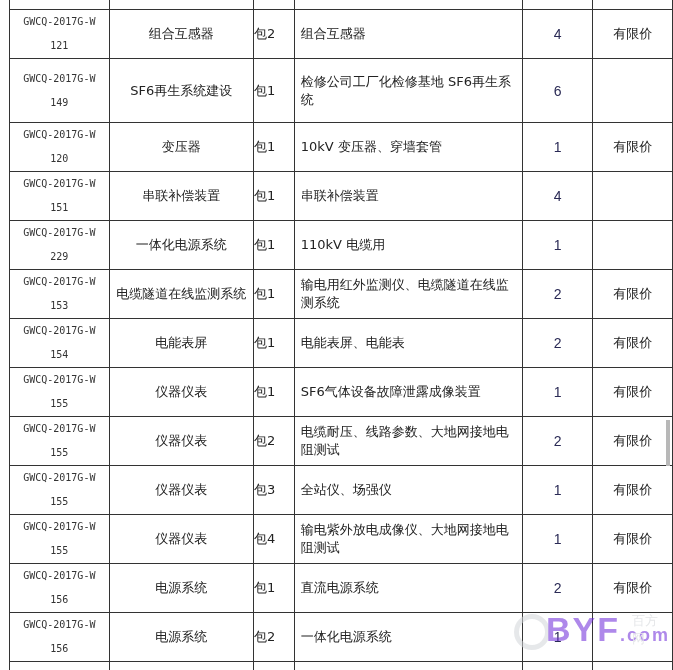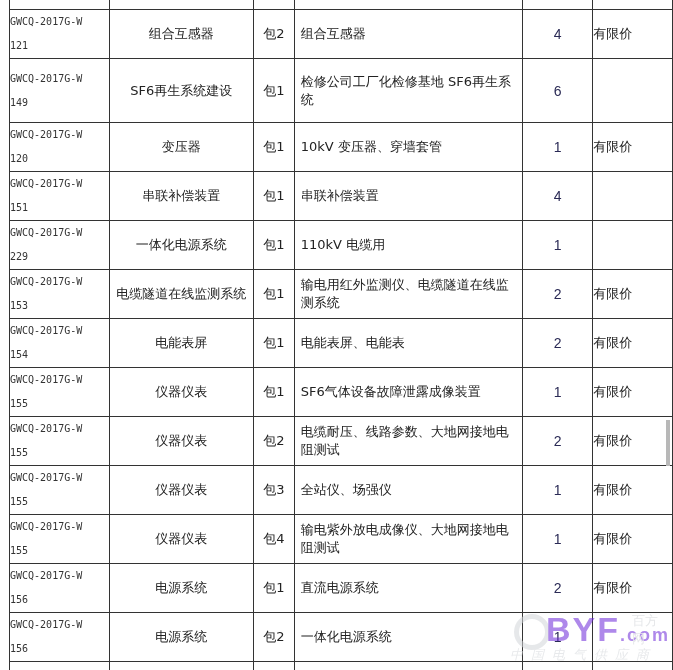--- a/index.html
+++ b/index.html
@@ -1,26 +1,26 @@
 <!DOCTYPE html>
 <html><head>
 <meta charset="utf-8">
 <style>
   html, body { margin: 0; padding: 0; background: #ffffff; }
   body { width: 673px; height: 670px; overflow: hidden; position: relative;
          font-family: "DejaVu Sans", "Liberation Sans", sans-serif; color: #222; }
   .wrap { position: absolute; left: 9px; top: -38px; }
   table { border-collapse: collapse; table-layout: fixed; }
   td { border: 1.5px solid #333; padding: 0; font-size: 13px; line-height: 18px; vertical-align: middle; }
-  td.code { width: 99px; font-family: "DejaVu Sans Mono", "Liberation Mono", monospace; font-size: 10px; line-height: 24px; color: #333; }
+  td.code { width: 99px; text-align: center; font-family: "DejaVu Sans Mono", "Liberation Mono", monospace; font-size: 10px; line-height: 24px; color: #333; }
   td.name { width: 136px; text-align: center; padding: 0 4px; }
-  td.pkg { width: 40px; text-align: center; }
+  td.pkg { width: 40px; }
   td.desc { width: 218px; text-align: left; padding: 0 4px 0 6px; }
   td.qty { width: 70px; text-align: center; font-family: "Liberation Sans", sans-serif; font-size: 14px; color: #2a2a55; }
-  td.note { width: 79px; }
+  td.note { width: 79px; text-align: center; }
   tr.r { height: 48px; }
   tr.r.tall { height: 64px; }
   tr.stub td { height: 46px; }
   .scroll { position: absolute; left: 666px; top: 420px; width: 4px; height: 46px; background: #b8b8b8; }
   .wm { position: absolute; left: 510px; top: 610px; width: 160px; height: 56px; pointer-events: none; opacity: 0.55; }
   .wm .logo { font-family: "Liberation Sans", sans-serif; font-weight: bold; font-size: 34px; color: #6d28d9; letter-spacing: 2px; position: absolute; left: 36px; top: 0px; }
   .wm .ring { position: absolute; left: 4px; top: 4px; width: 26px; height: 26px; border: 5px solid #d3d6da; border-radius: 50%; }
   .wm .sub { position: absolute; left: 0; top: 36px; font-size: 13px; color: #d5d8dc; letter-spacing: 8px; font-style: italic; }
   .wm .cn { position: absolute; left: 122px; top: 2px; font-size: 13px; color: #d0d3d7; }
 </style>
@@ -192,14 +192,13 @@
       </tbody>
   </table>
 </div>
 
 <div class="scroll"></div>
 
 <div class="wm">
   <div class="ring"></div>
   <div class="logo"><span>BYF</span><span style="font-size:18px">.com</span></div>
   <div class="cn">百方网</div>
-  <div class="sub">中国电气供应商</div>
 </div>
 
 </body></html>

